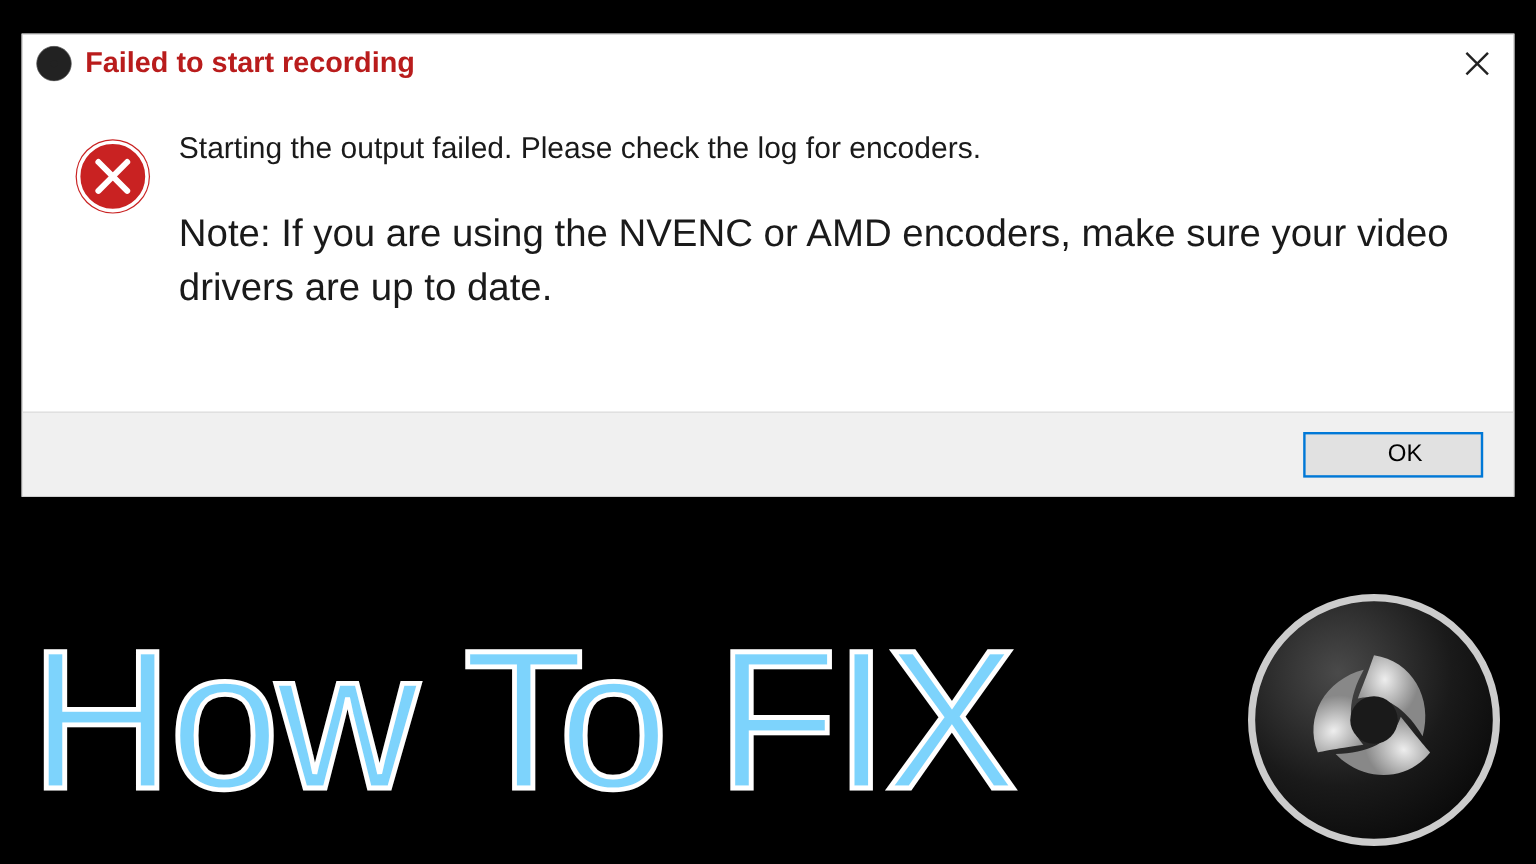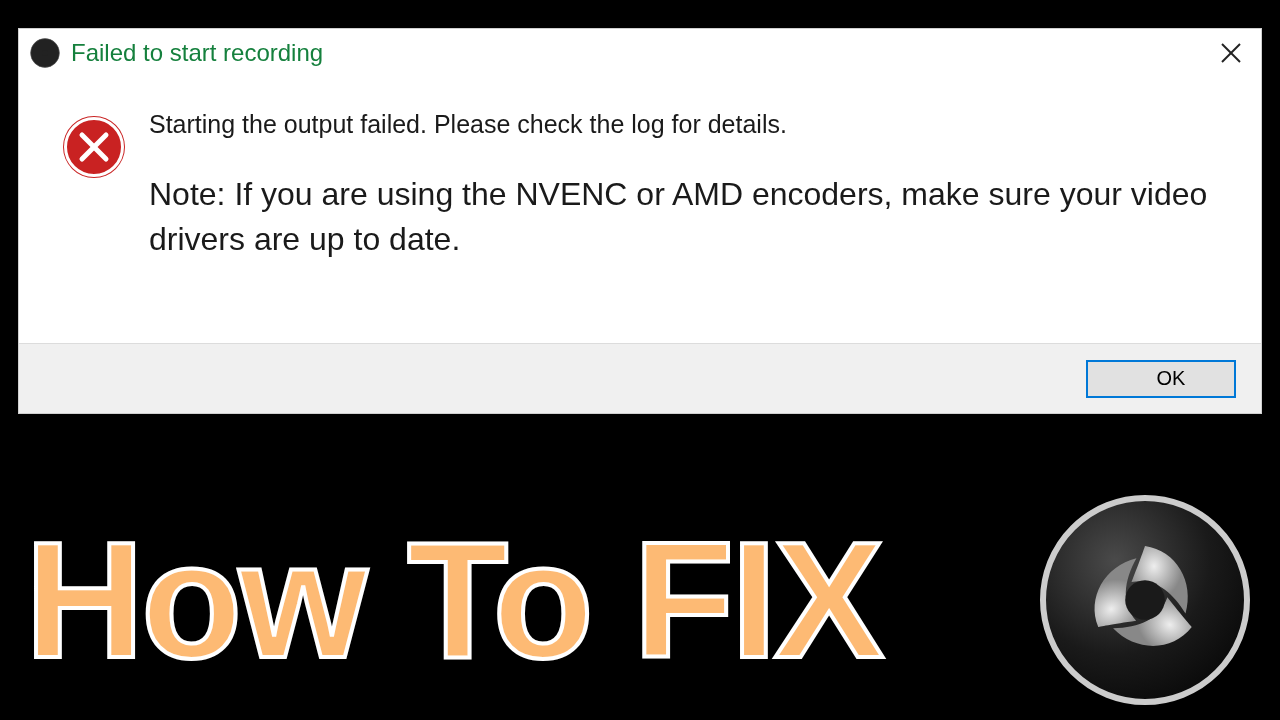--- a/index.html
+++ b/index.html
@@ -35,22 +35,22 @@
       width: 32px;
       height: 32px;
       margin-right: 10px;
       display: flex;
       align-items: center;
       justify-content: center;
     }
     .titlebar-title {
       flex: 1;
       font-size: 24px;
-      color: #15803d;
-      font-weight: 400;
+      color: #b91c1c;
+      font-weight: 700;
     }
     .close-btn {
       width: 40px;
       height: 40px;
       display: flex;
       align-items: center;
       justify-content: center;
       cursor: pointer;
     }
     .dialog-body {
@@ -120,23 +120,23 @@
       position: absolute;
       bottom: 10px;
       left: 0;
       width: 100%;
       display: flex;
       align-items: center;
       padding: 0 25px;
     }
     .banner-text {
       font-size: 165px;
-      font-weight: 700;
+      font-weight: 400;
       font-family: Arial, "Arial Black", sans-serif;
-      color: #fdba74;
+      color: #7dd3fc;
       -webkit-text-stroke: 4px #ffffff;
       letter-spacing: -3px;
       line-height: 1;
       white-space: nowrap;
       text-align: center;
     }
     .banner-logo {
       width: 220px;
       height: 220px;
       margin-left: auto;
@@ -184,21 +184,21 @@
   <div class="dialog-body">
     <div class="error-icon-wrap">
       <div class="error-icon">
         <svg width="34" height="34" viewBox="0 0 34 34">
           <line x1="5" y1="5" x2="29" y2="29" stroke="#ffffff" stroke-width="5" stroke-linecap="round"></line>
           <line x1="29" y1="5" x2="5" y2="29" stroke="#ffffff" stroke-width="5" stroke-linecap="round"></line>
         </svg>
       </div>
     </div>
     <div class="dialog-messages">
-      <div class="dialog-msg-main">Starting the output failed.  Please check the log for details.</div>
+      <div class="dialog-msg-main">Starting the output failed.  Please check the log for encoders.</div>
       <div class="dialog-msg-note">Note: If you are using the NVENC or AMD encoders, make sure your video drivers are up to date.</div>
     </div>
   </div>
 
   <div class="dialog-footer">
     <div class="ok-button">OK</div>
   </div>
 </div>
 
 <div class="banner">

